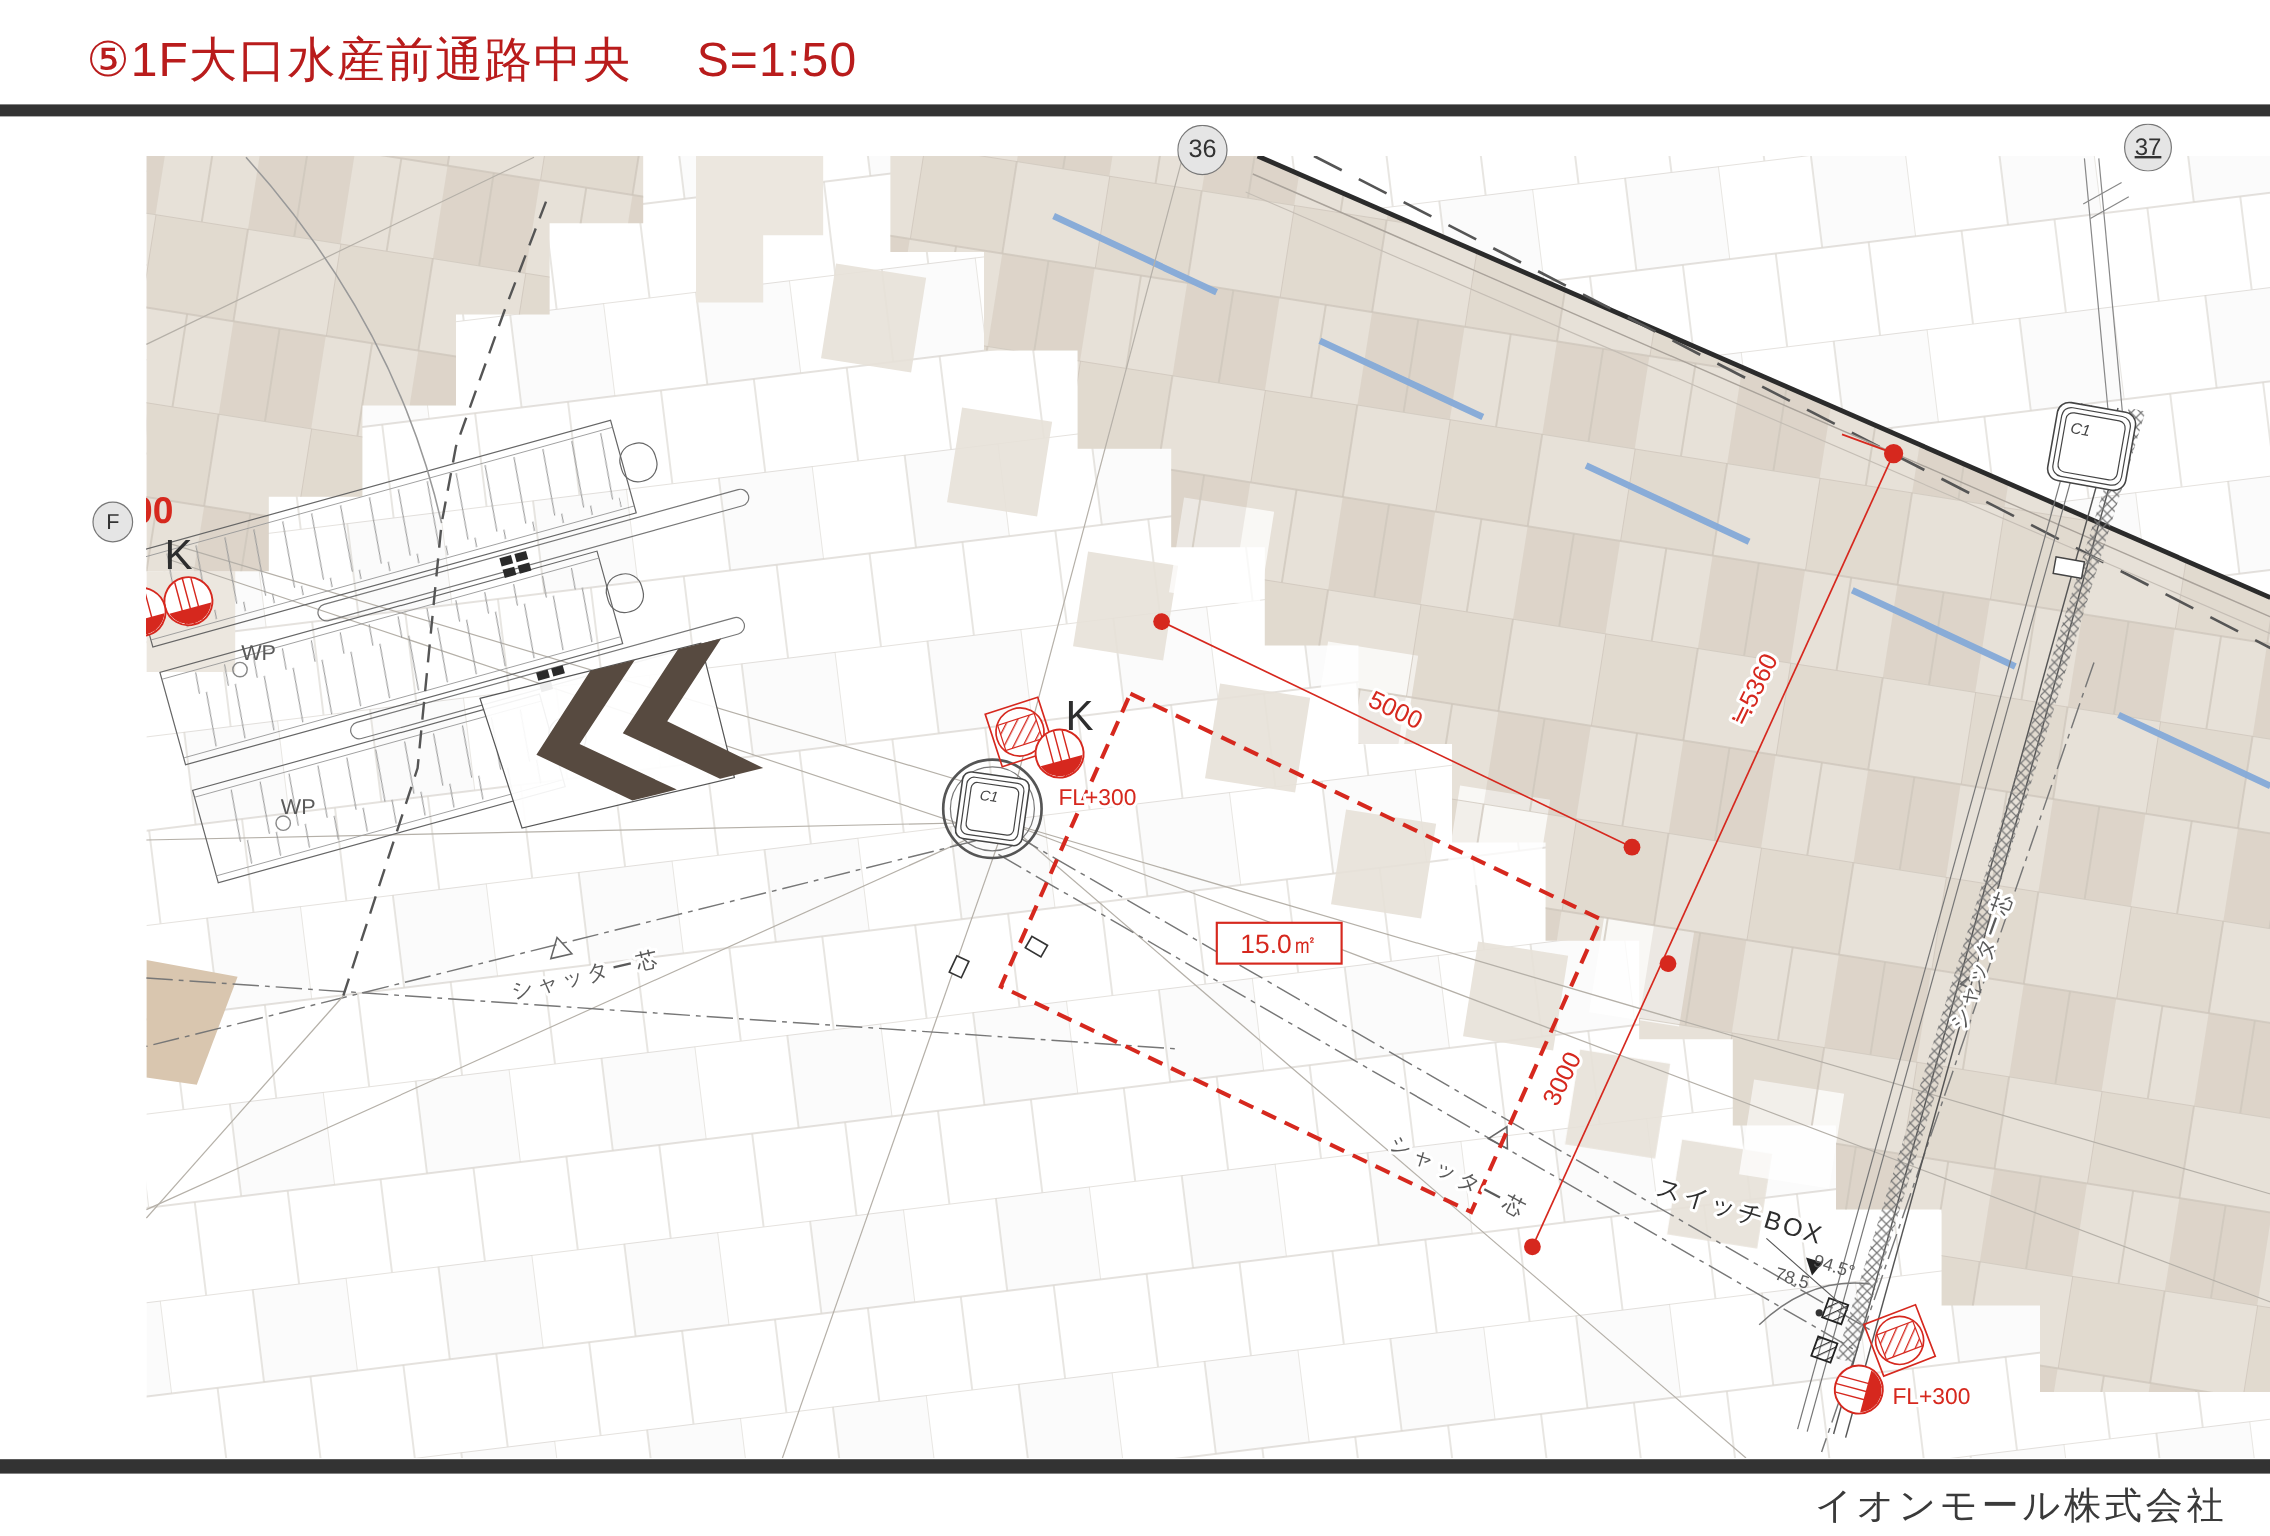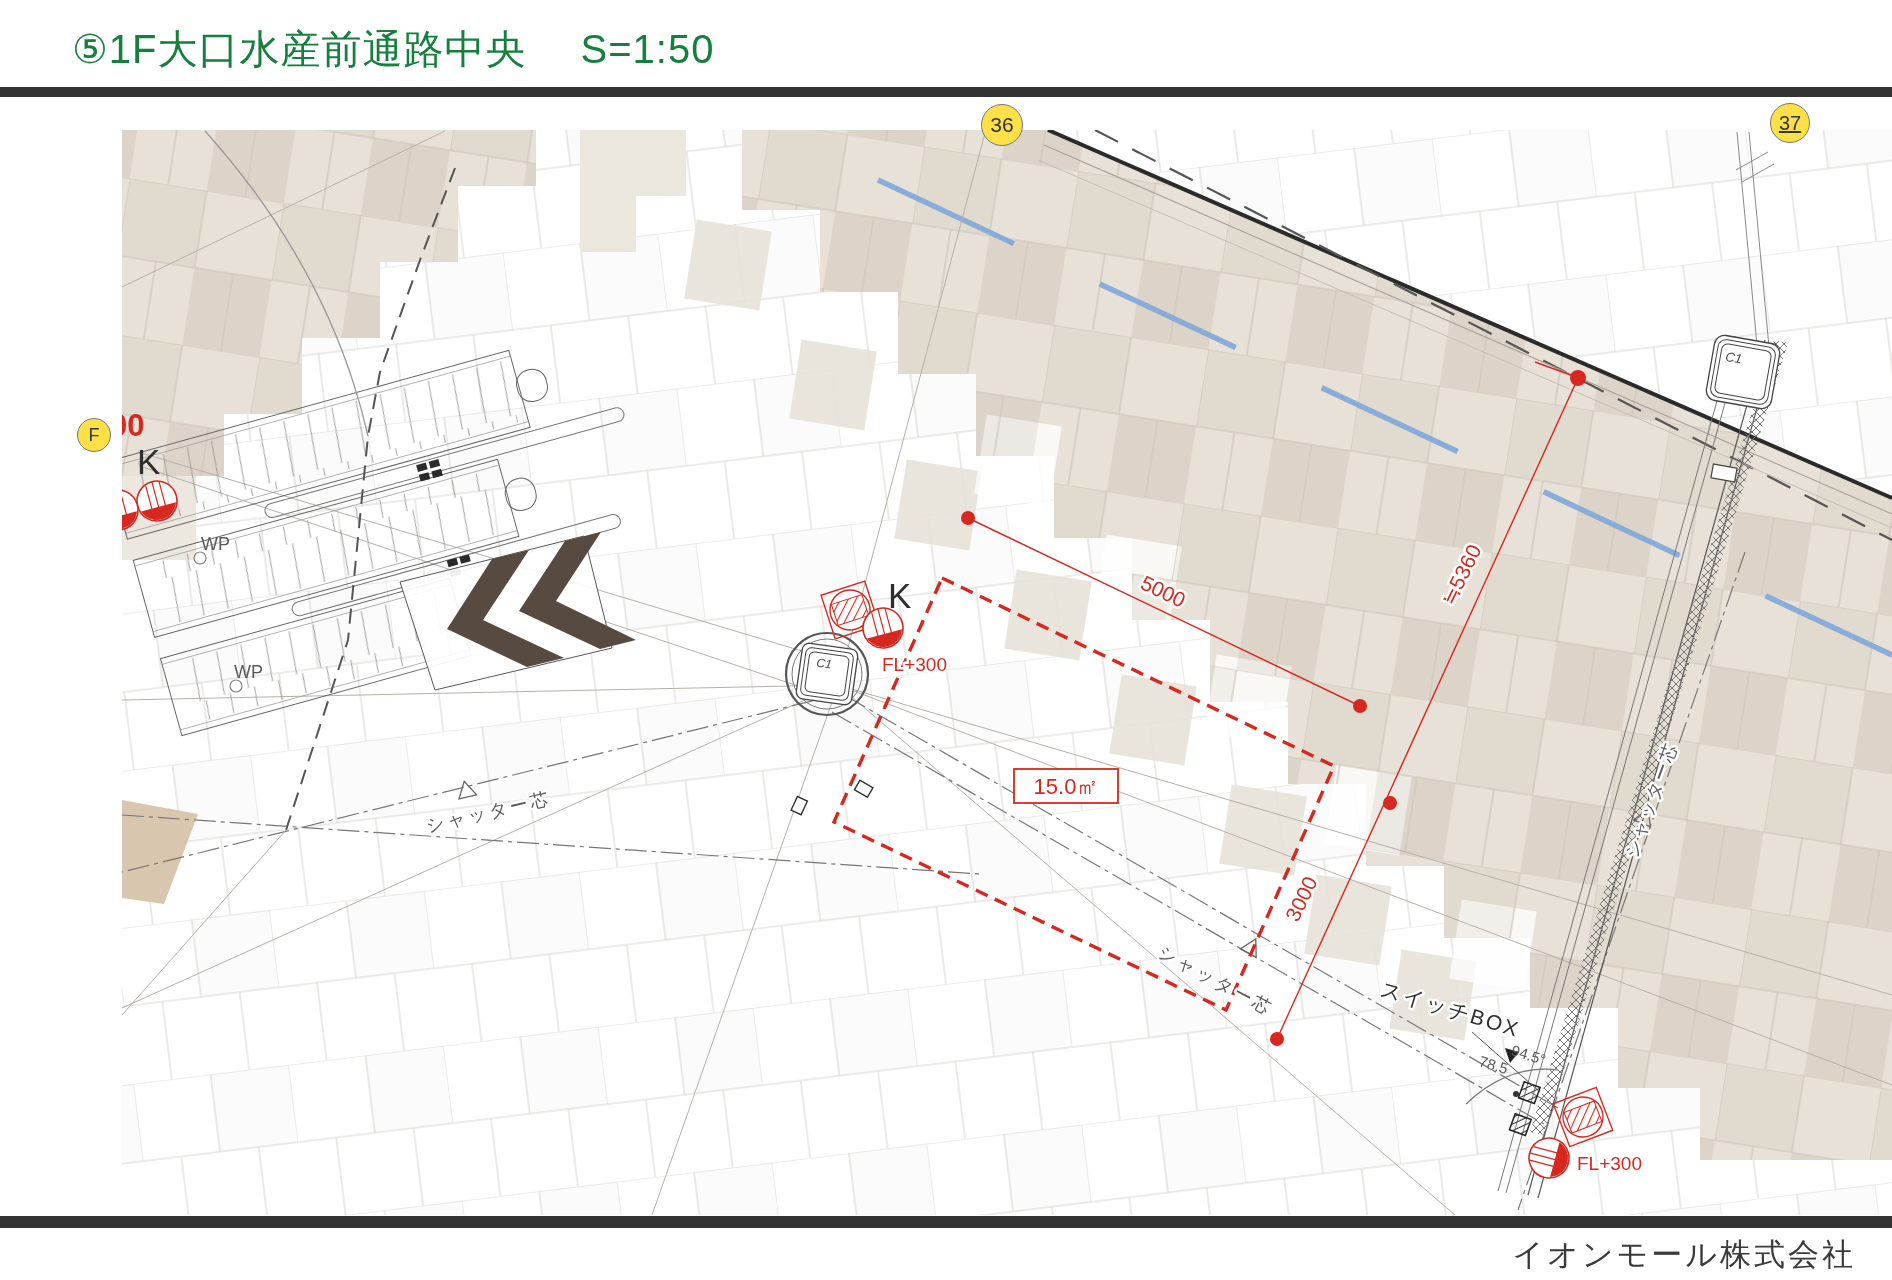--- a/index.html
+++ b/index.html
@@ -1,27 +1,27 @@
 <!DOCTYPE html>
 <html><head>
 <meta charset="utf-8">
 <style>
   html,body{margin:0;padding:0;background:#fff;}
   .page{position:relative;width:1892px;height:1280px;background:#ffffff;overflow:hidden;
         font-family:"Liberation Sans","DejaVu Sans",sans-serif;}
   .page svg{position:absolute;left:0;top:0;}
-  .title-row{position:absolute;left:72px;top:22px;font-size:40px;color:#15803d;
+  .title-row{position:absolute;left:72px;top:22px;font-size:40px;color:#b91c1c;
              letter-spacing:1px;white-space:nowrap;}
   .title-scale{margin-left:54px;}
   .rule{position:absolute;left:0;width:1892px;background:#333;}
   .rule-top{top:87px;height:10px;}
   .rule-bottom{top:1216px;height:12px;}
   .footer-text{position:absolute;right:36px;top:1234px;font-size:31px;color:#3a3a3a;
                letter-spacing:3px;}
-  .bubble{position:absolute;border:1.6px solid #777;border-radius:50%;background:#fde047;
+  .bubble{position:absolute;border:1.6px solid #777;border-radius:50%;background:#e5e5e5;
           display:flex;align-items:center;justify-content:center;color:#333;box-sizing:border-box;}
   .b36{left:981px;top:104px;width:42px;height:42px;font-size:21px;}
   .b37{left:1770px;top:103px;width:40px;height:40px;font-size:20px;text-decoration:underline;}
   .bF{left:77px;top:418px;width:34px;height:34px;font-size:18px;}
   text{font-family:"Liberation Sans","DejaVu Sans",sans-serif;}
   .halo{paint-order:stroke;stroke:#ffffff;stroke-width:5px;stroke-linejoin:round;}
   .gtxt{fill:#5a5a5a;}
   .rtxt{fill:#d6281e;}
   .ktxt{fill:#2e2e2e;}
 </style>

